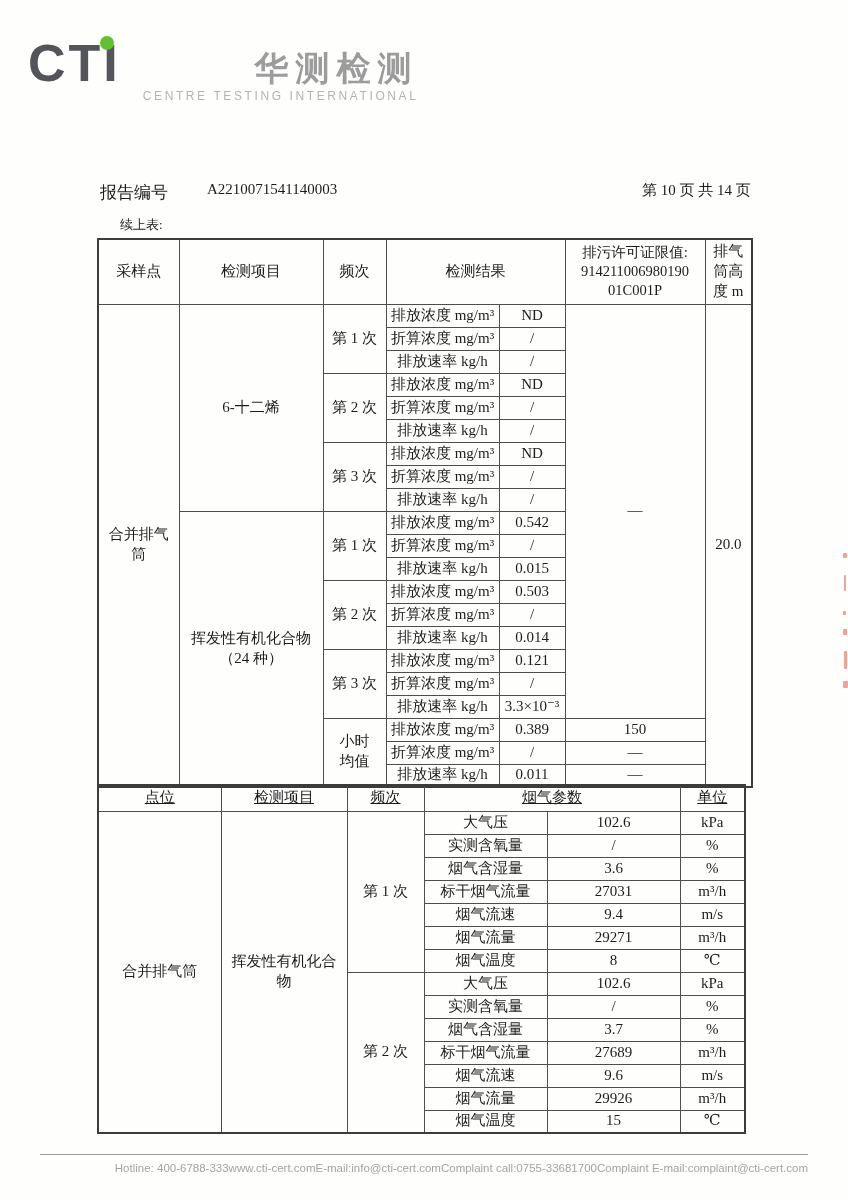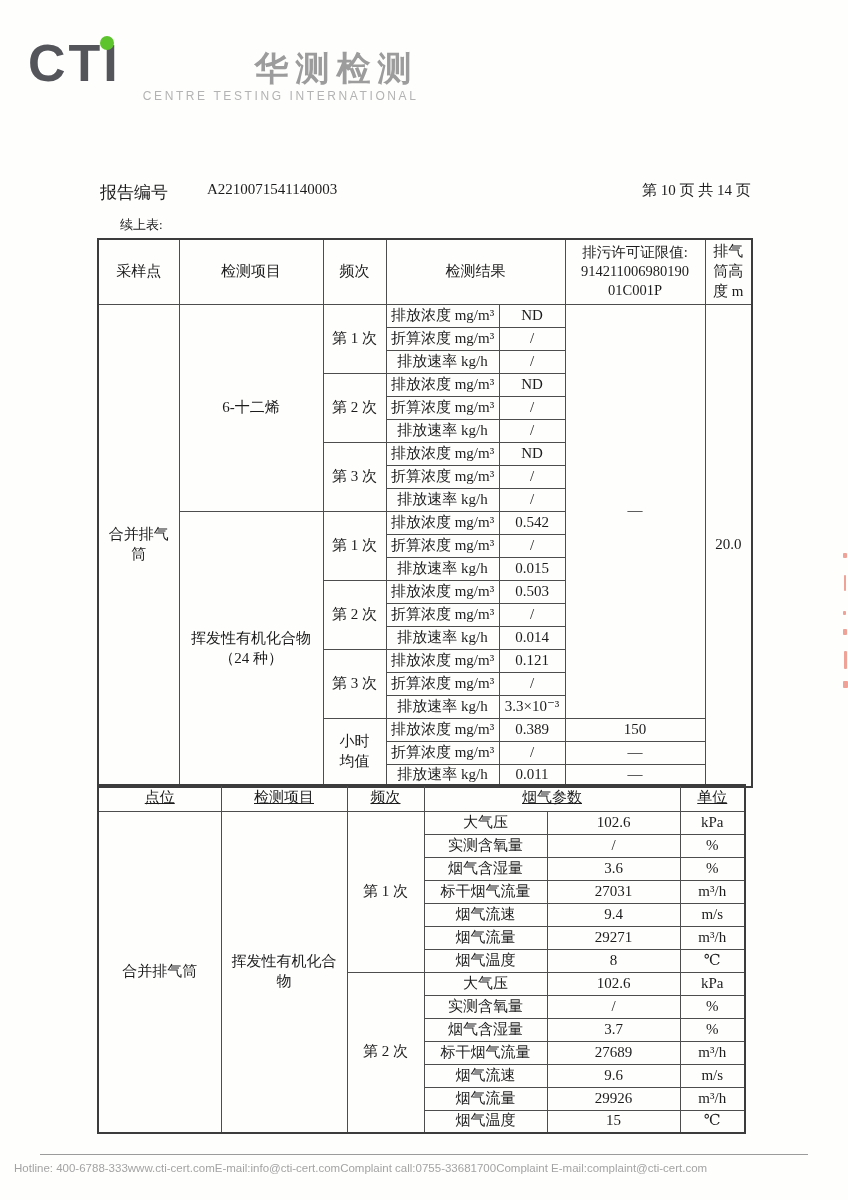--- a/index.html
+++ b/index.html
@@ -44,21 +44,21 @@
   .t1, .t2 { border:2px solid #3c3c3c; }
   .t1 .hrow th { height:65px; }
   .t1 .brow { height:23px; }
   .t2 .hrow th { height:26px;text-decoration:underline; }
   .t2 .brow { height:23px; }
   .small-head { font-size:14.5px; }
   
   .footer-line { position:absolute; left:40px; top:1154px; width:768px; height:1px; background:#9b9b9b; }
   .footer {
     position:absolute; left:14px; top:1162px; width:794px;
-    display:flex; justify-content:flex-start;
+    display:flex; justify-content:flex-end;
     font-family:"Liberation Sans","DejaVu Sans",sans-serif;
     font-size:11.5px; color:#a3a3a3; white-space:nowrap;
   }
   
   .stamp-marks { position:absolute; right:0; top:545px; width:10px; height:150px; }
   .stamp-marks i { position:absolute; display:block; background:#e05545; opacity:.55; border-radius:1px; }
   .m1 { left:5px; top:8px;   width:4px; height:5px; }
   .m2 { left:6px; top:30px;  width:2px; height:16px; opacity:.35; }
   .m3 { left:5px; top:66px;  width:3px; height:4px;  opacity:.4; }
   .m4 { left:5px; top:84px;  width:4px; height:6px; }

